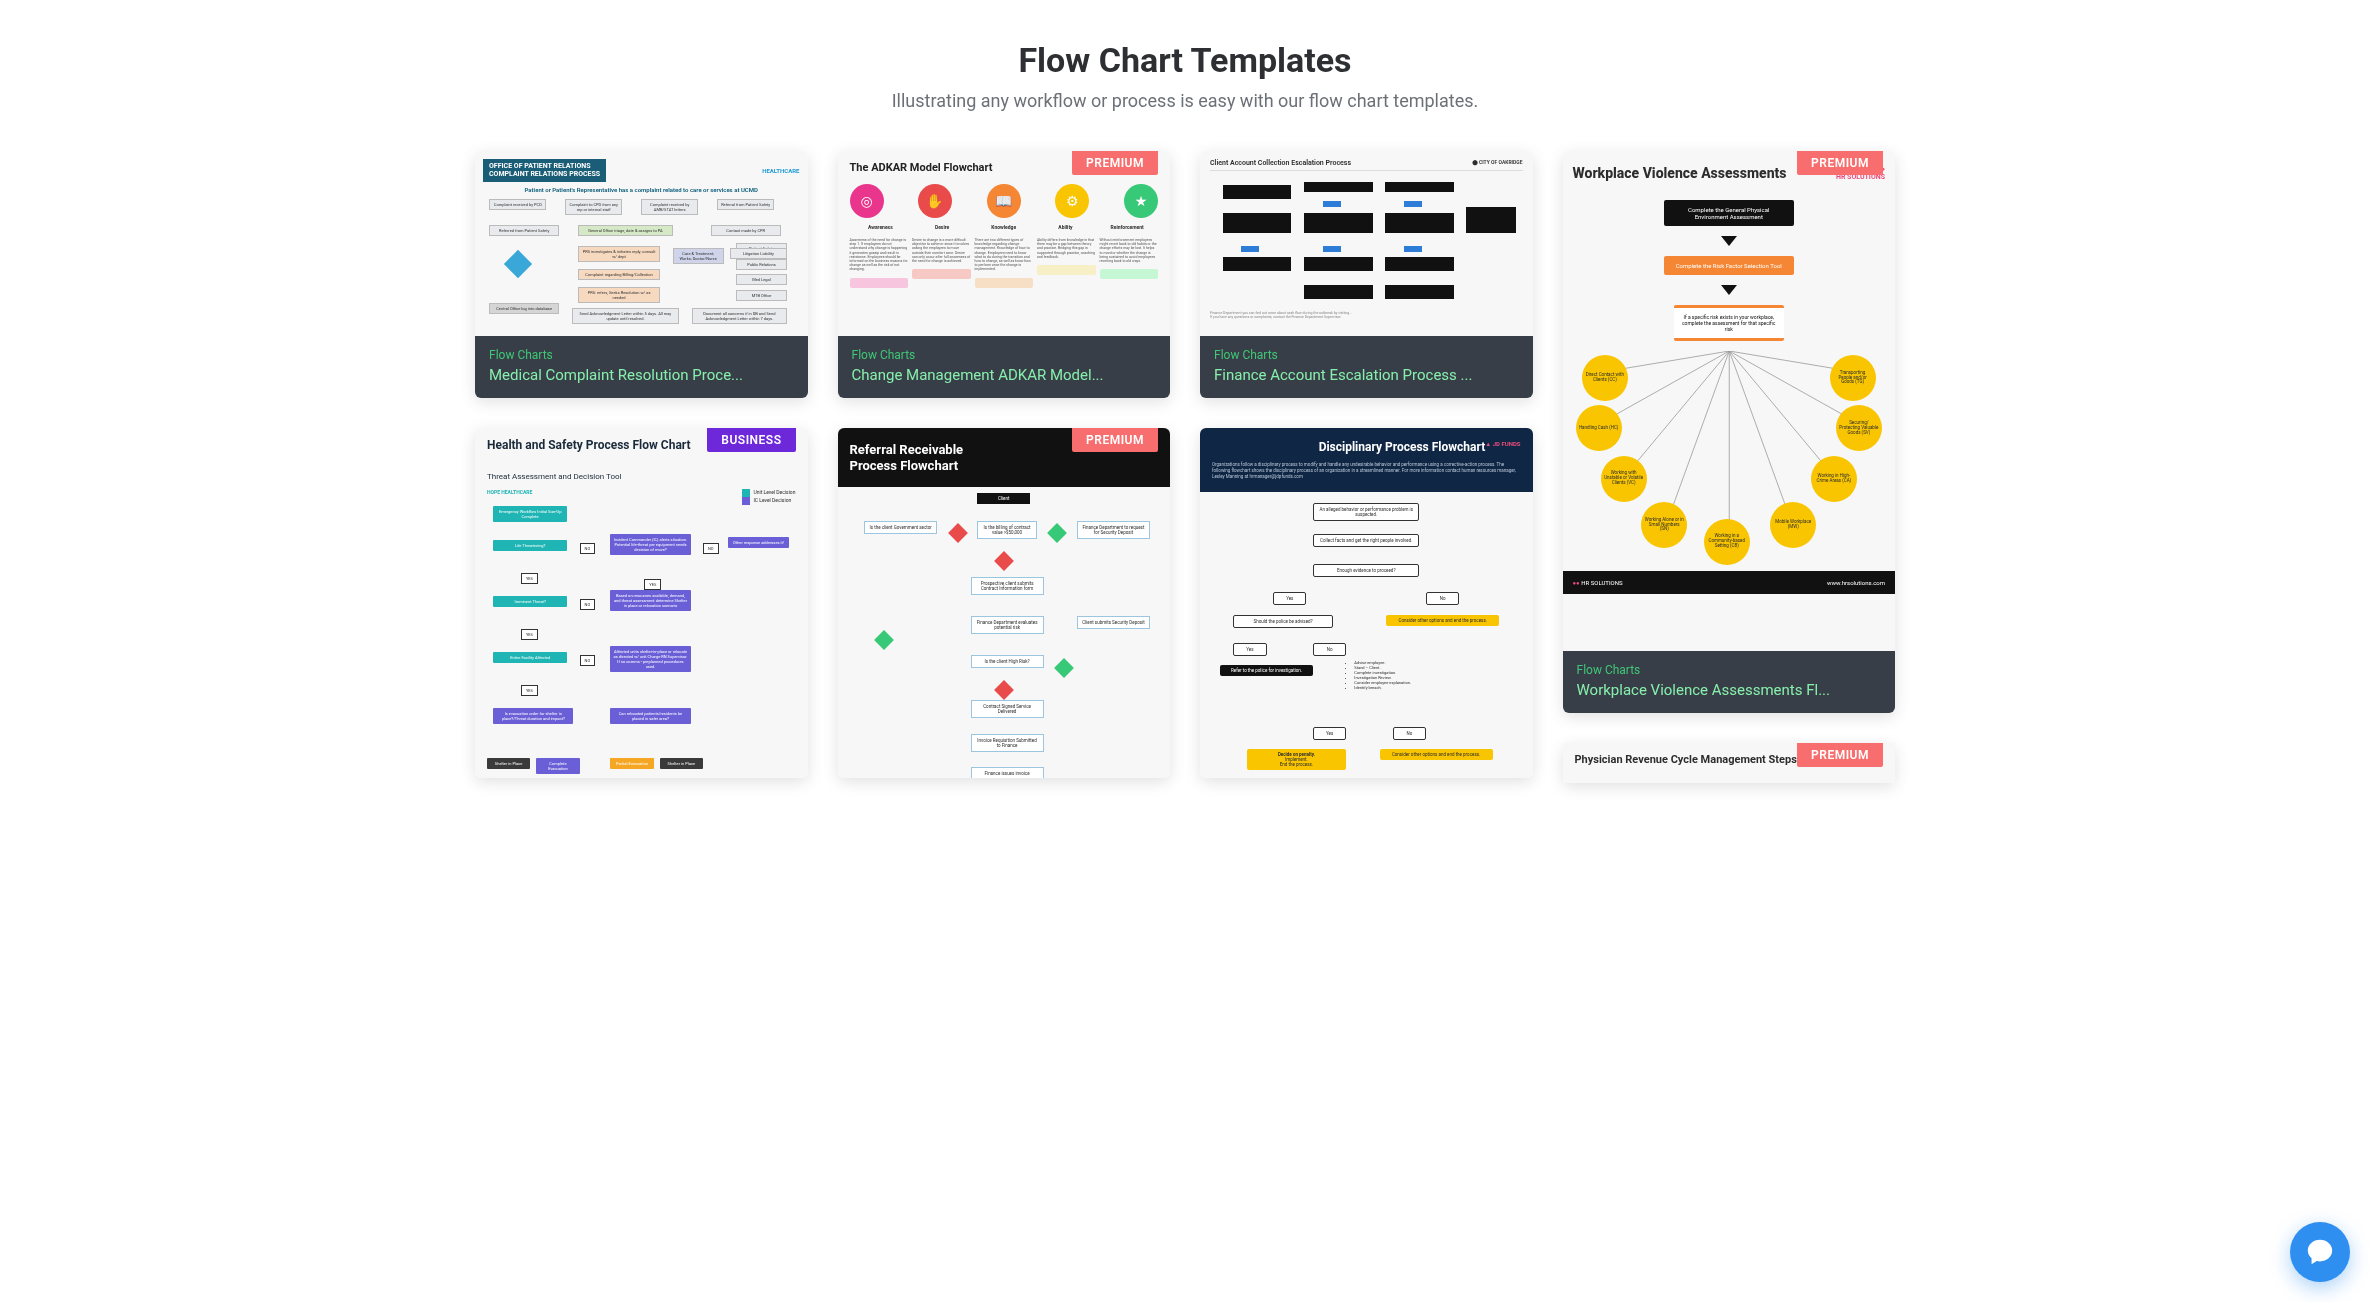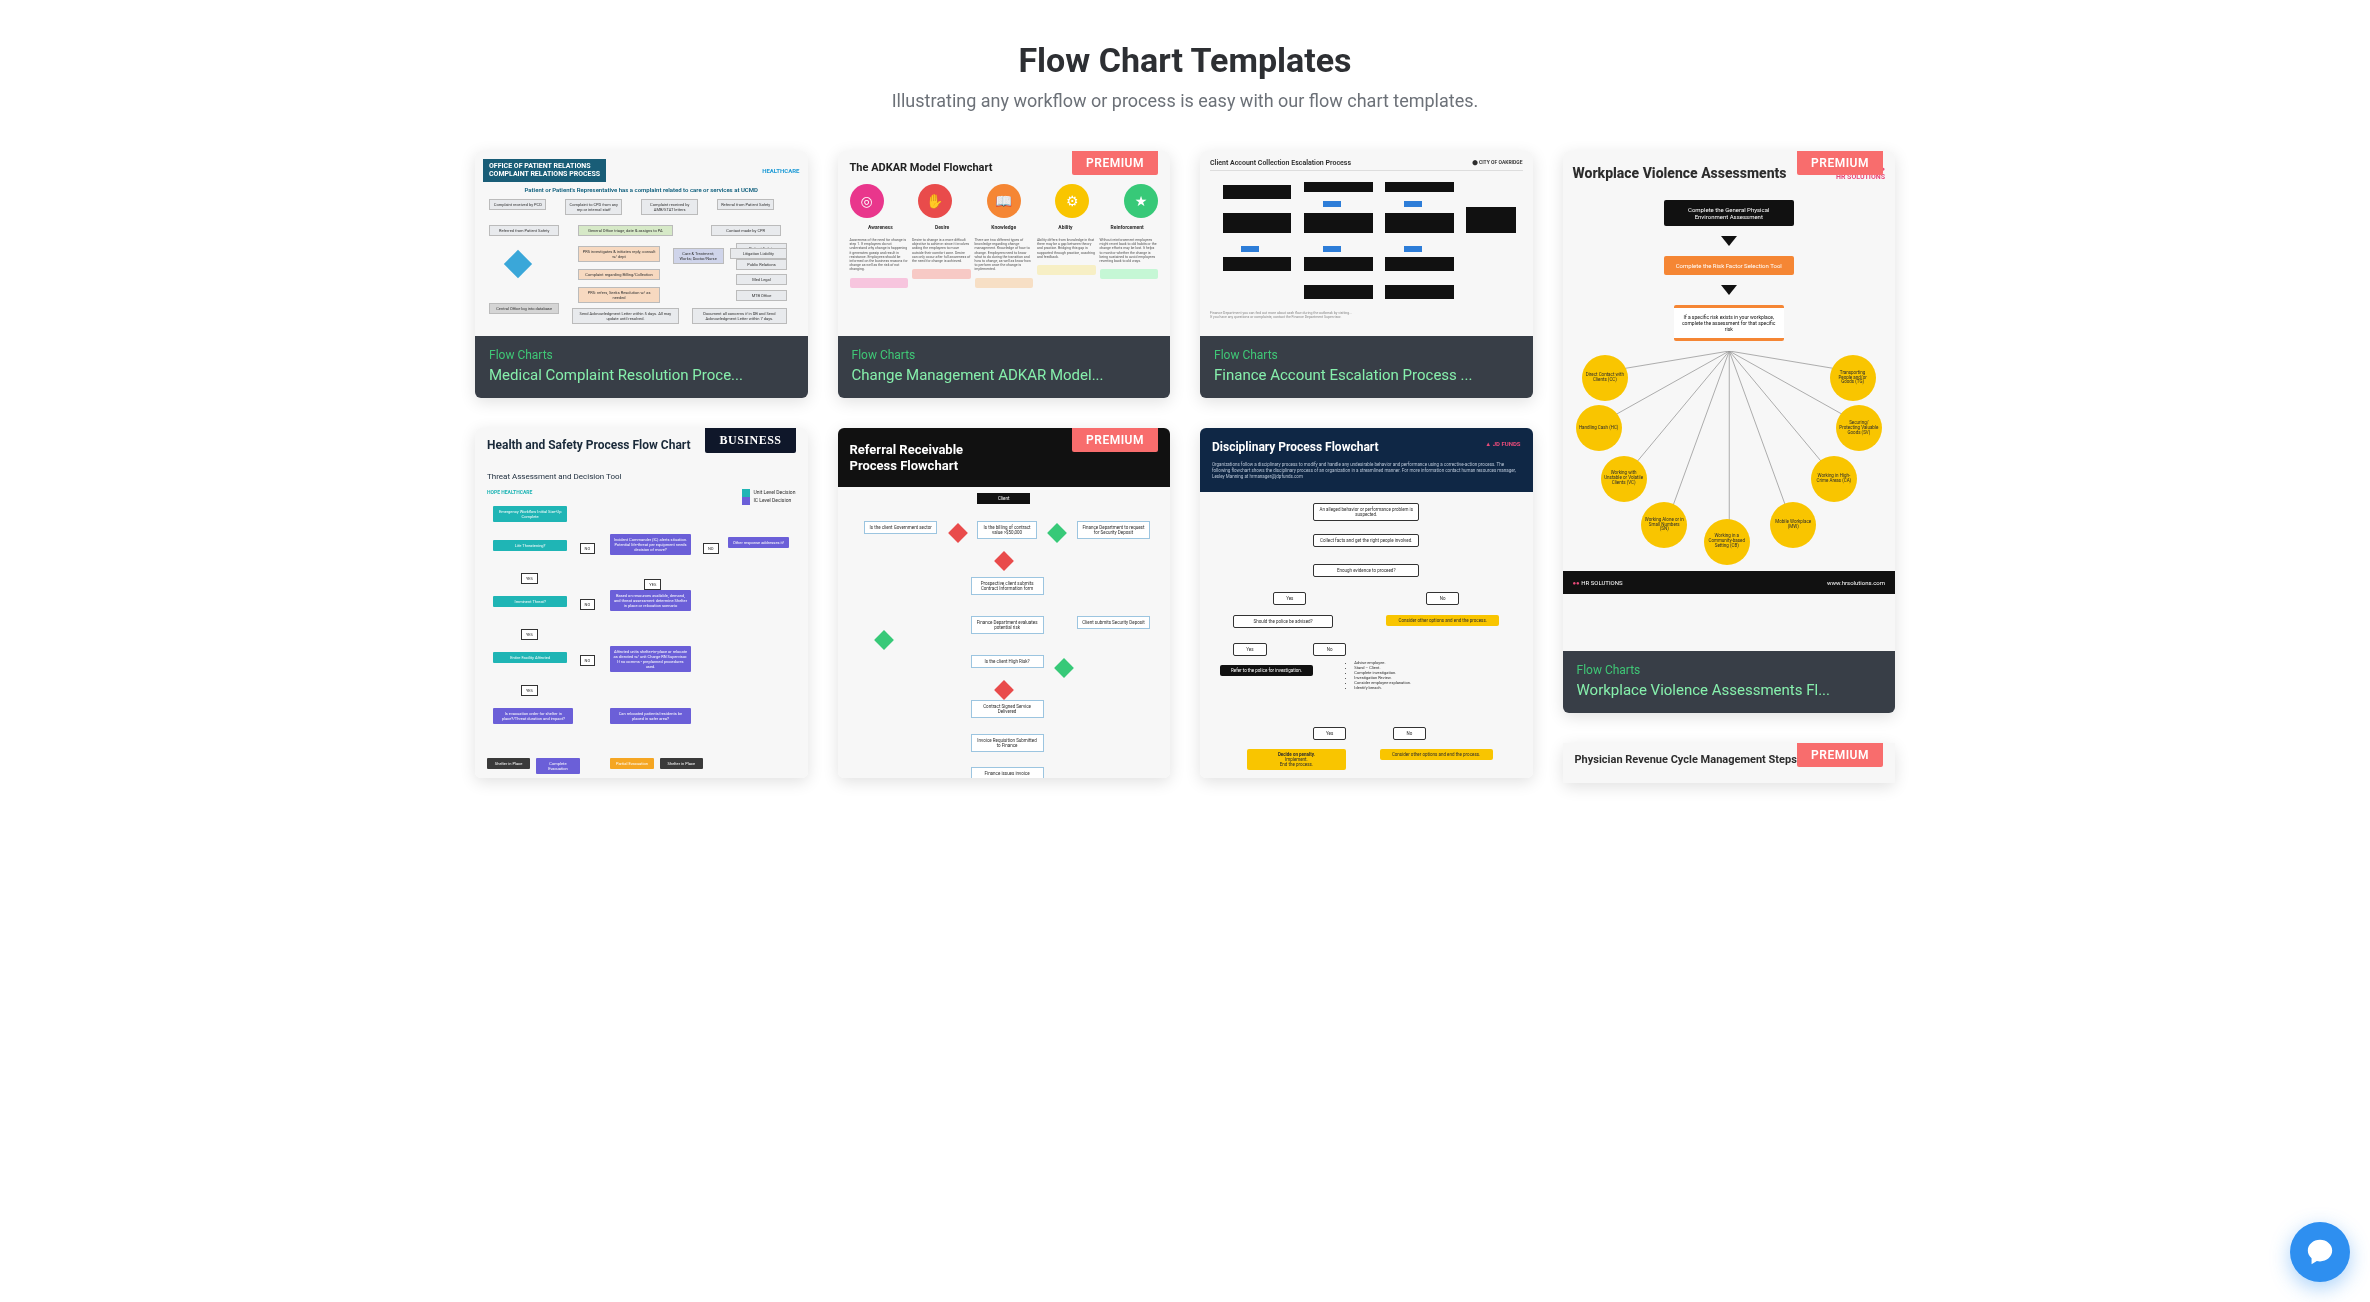--- a/index.html
+++ b/index.html
@@ -50,21 +50,21 @@
     right: 12px;
     padding: 5px 14px;
     font-size: 12px;
     font-weight: 600;
     color: #fff;
     letter-spacing: 0.5px;
     z-index: 5;
     border-radius: 0 0 2px 2px;
   }
   .badge-premium { background: #f86d6d; }
-  .badge-business { background: #0f172a; font-family: Liberation Serif, serif; }
+  .badge-business { background: #6d28d9; }
   .thumb {
     width: 100%;
     display: block;
     background: #f7f7f7;
   }
   .caption {
     background: #383e47;
     padding: 12px 14px 14px 14px;
   }
   .caption .cat {
@@ -144,21 +144,21 @@
   .t6 .bhd { background:#111; color:#fff; padding:14px 12px;}
   .t6 .bhd h3 { font-size:13px; font-weight:700; line-height:1.2;}
   .t6 .bhd .rc { float:right; font-size:6px; color:#8fd4c9;}
   .t6 .fl6 { position:relative; height:280px; padding:10px; font-size:4px;}
   .t6 .b6 { position:absolute; border:1px solid #9cc5e0; background:#fff; padding:3px 4px; text-align:center; font-size:4.5px;}
   .t6 .d6 { position:absolute; width:14px; height:14px; transform:rotate(45deg);}
 
   
   .t7 { height:350px;}
   .t7 .bhd7 { background:#0f2745; color:#fff; padding:12px;}
-  .t7 .bhd7 h3 { font-size:12px; font-weight:700; margin-bottom:8px;}
+  .t7 .bhd7 h3 { font-size:12px; font-weight:700; margin-bottom:8px;text-align:right;}
   .t7 .bhd7 p { font-size:4.5px; color:#b8c5d6; line-height:1.3;}
   .t7 .fl7 { position:relative; height:280px; padding:10px; font-size:4px;}
   .t7 .b7 { position:absolute; border:1px solid #333; background:#fff; padding:3px 5px; text-align:center; font-size:4.5px; border-radius:2px;}
   .t7 .b7y { position:absolute; background:#f9c500; padding:3px 5px; text-align:center; font-size:4.5px; border-radius:2px;}
   .t7 .b7b { position:absolute; background:#111; color:#fff; padding:3px 5px; text-align:center; font-size:4.5px; border-radius:2px;}
   .t7 .lst { position:absolute; font-size:4px; text-align:left;}
   .t7 .lst li { list-style:disc; margin-left:8px;}
 
   
   .t8 { height:40px; padding:10px 12px 0 12px;}

